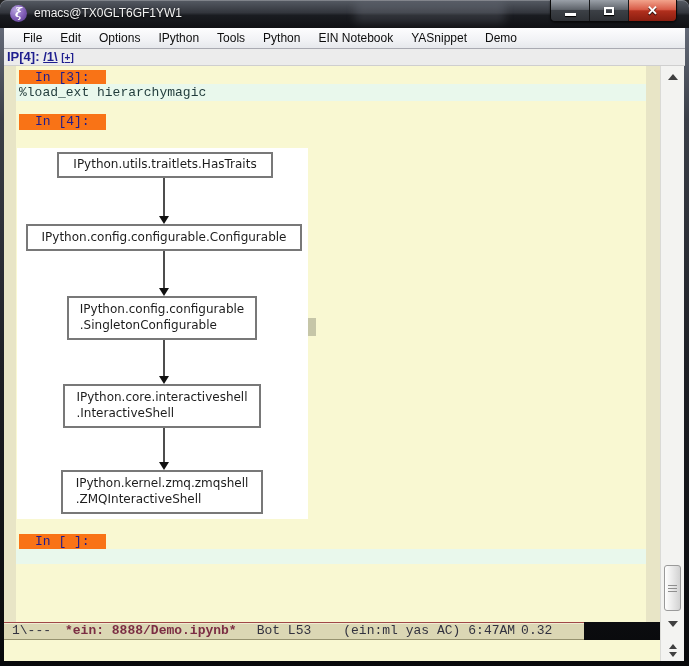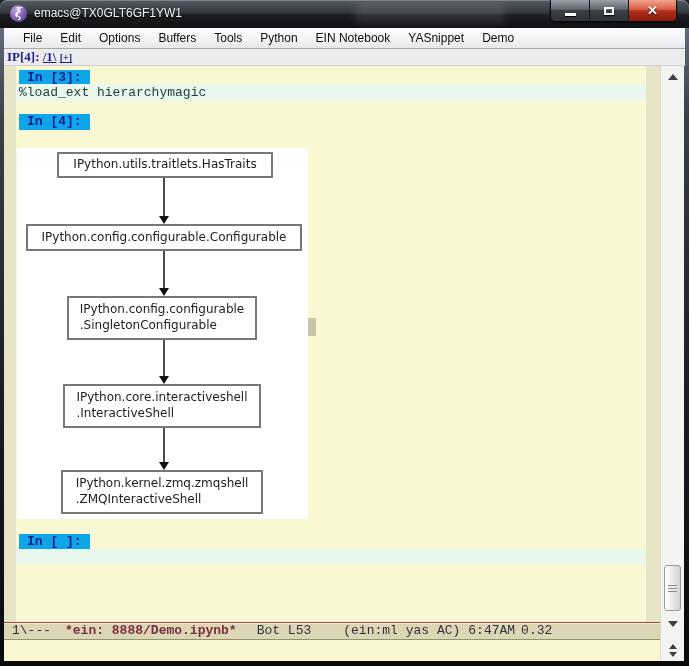--- a/index.html
+++ b/index.html
@@ -38,34 +38,34 @@
 
   
   .menubar { position:absolute; left:4px; top:28px; width:681px; height:21px;
     background:linear-gradient(180deg,#fdfdfe 0%,#f1f2f5 60%,#e6e8ec 100%);
     border-bottom:1px solid #a9aab2; display:flex; align-items:center; padding-left:10px; }
   .menu-item { font-size:12px; color:#0d0d0d; padding:2px 9px; cursor:default; }
 
   
   .header-line { position:absolute; left:4px; top:49px; width:681px; height:17px;
     background:#ececec; border-bottom:1px solid #cfcfcf;
-    font-family:Liberation Serif, serif; font-size:13px; font-weight:bold;
+    font-family:Liberation Sans, sans-serif; font-size:13px; font-weight:bold;
     color:#1e1e8e; line-height:16px; padding-left:3px; white-space:pre; }
   .header-line a { color:#1e1e8e; text-decoration:underline; cursor:pointer; }
   .hl-plus { font-size:10px; }
 
   
   .fringe-left  { position:absolute; left:4px;  top:66px; width:12px; height:556px; background:#e8e5c6; }
   .fringe-right { position:absolute; left:646px; top:66px; width:14px; height:556px; background:#e8e5c6; }
   .buffer { position:absolute; left:16px; top:66px; width:630px; height:556px;
     background:#f9f8d2; overflow:hidden;
     font-family:"Liberation Mono","DejaVu Sans Mono",monospace; font-size:13px; color:#1f3a3a; }
 
-  .prompt { position:absolute; left:3px; display:inline-block; background:#0ea5e9;
-    color:#1c1c90; font-weight:bold; height:16px; line-height:16px; padding:0 8px; white-space:pre; }
+  .prompt { position:absolute; left:3px; display:inline-block; background:#f97316;
+    color:#1c1c90; font-weight:normal; height:16px; line-height:16px; padding:0 16px; white-space:pre; }
   .input-band { position:absolute; left:0; width:630px; height:17px; background:#e9f8ec;
     line-height:17px; padding-left:3px; white-space:pre; color:#1f3a3a; }
 
   
   .diagram { position:absolute; left:1px; top:82px; width:291px; height:371px; background:#fff;
     font-family:"DejaVu Sans",sans-serif; font-size:12px; color:#1d1d1d; }
   .dnode { position:absolute; border:2px solid #787878; background:#fff; display:flex;
     align-items:center; justify-content:center; text-align:left;
     white-space:pre-line; line-height:1.3; }
   .dline { position:absolute; width:2px; background:#4d4d4d; left:146px; }
@@ -83,21 +83,21 @@
   .tri-up { width:0; height:0; border-left:5px solid transparent; border-right:5px solid transparent;
     border-bottom:6px solid #3f3f3f; }
   .tri-down { width:0; height:0; border-left:5px solid transparent; border-right:5px solid transparent;
     border-top:6px solid #3f3f3f; }
   .sb-thumb { position:absolute; left:3px; top:499px; width:17px; height:46px; border:1px solid #9a9a9a;
     border-radius:3px; background:linear-gradient(90deg,#ffffff,#e9e9e9 50%,#d2d2d2);
     display:flex; flex-direction:column; align-items:center; justify-content:center; gap:2px; }
   .grip { width:9px; height:1px; background:#8f8f8f; }
 
   
-  .modeline { position:absolute; left:4px; top:622px; width:656px; height:18px;
+  .modeline { position:absolute; left:4px; top:622px; width:580px; height:18px;
     background:#dbd7b4; border-top:1px solid #a04848; border-bottom:1px solid #96926f;
     box-shadow:inset 0 1px 0 #efecd2;
     font-family:"Liberation Mono","DejaVu Sans Mono",monospace; font-size:13px; color:#32323f;
     line-height:16px; white-space:pre; padding-left:8px; }
   .ml-buffer { color:#7b2d43; font-weight:bold; margin-left:14px; }
   .ml-pos { margin-left:20px; }
   .ml-minor { margin-left:32px; }
   .ml-time { margin-left:8px; }
   .ml-load { margin-left:6px; }
 
@@ -129,21 +129,21 @@
       <div class="cap-btn close">
         <div class="glyph-close">✕</div>
       </div>
     </div>
   </div>
 
   <div class="menubar">
     <div class="menu-item">File</div>
     <div class="menu-item">Edit</div>
     <div class="menu-item">Options</div>
-    <div class="menu-item">Buffers</div>
+    <div class="menu-item">IPython</div>
     <div class="menu-item">Tools</div>
     <div class="menu-item">Python</div>
     <div class="menu-item">EIN Notebook</div>
     <div class="menu-item">YASnippet</div>
     <div class="menu-item">Demo</div>
   </div>
 
   <div class="header-line"><span>IP[4]: </span><a>/1\</a><span> </span><a class="hl-plus">[+]</a></div>
 
   <div class="fringe-left"></div>

